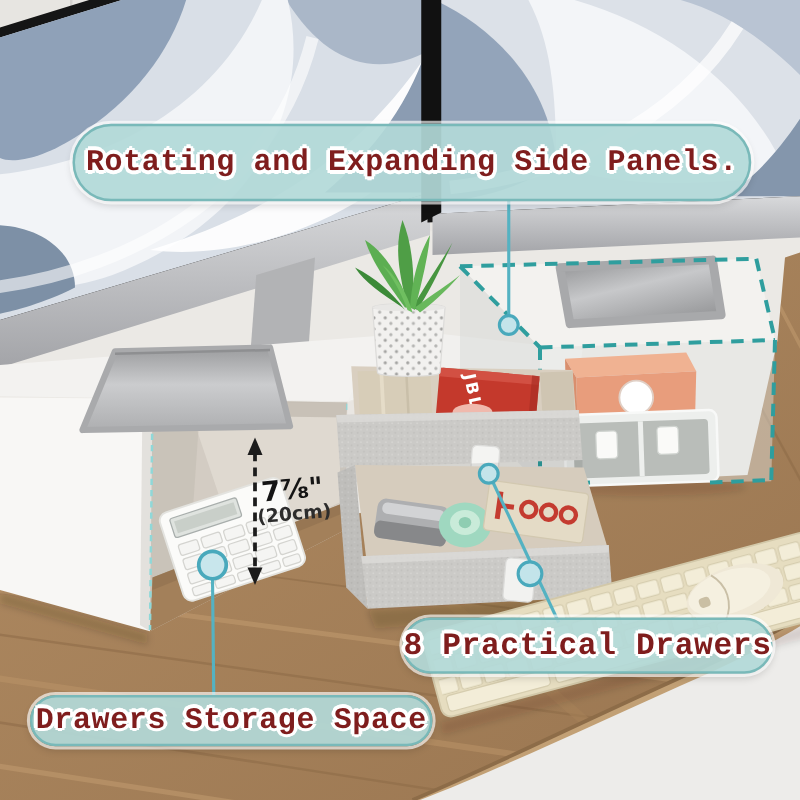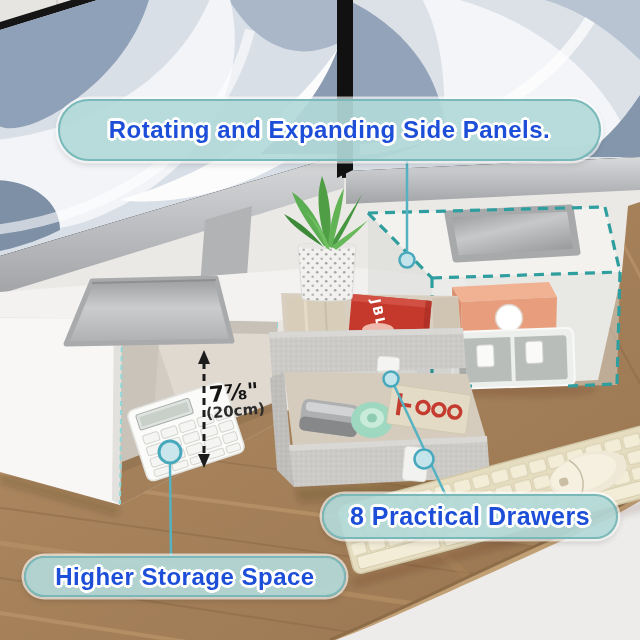--- a/index.html
+++ b/index.html
@@ -2,21 +2,21 @@
 <html><head>
 <meta charset="utf-8">
 <style>
   html,body{margin:0;padding:0;background:#ffffff;}
   .stage{position:relative;width:640px;height:640px;overflow:hidden;
          font-family:"DejaVu Serif",serif;background:#e7e5e1;}
   .stage svg{position:absolute;left:0;top:0;}
   .pill{position:absolute;box-sizing:border-box;display:flex;align-items:center;justify-content:center;
         background:rgba(178,217,216,0.92);border:2px solid #79b9b9;
         box-shadow:0 0 0 2.5px rgba(255,255,255,0.65), 0 3px 7px rgba(0,0,0,0.18);}
-  .pill span{font-family:Liberation Sans, sans-serif;font-weight:bold;color:#1d4ed8;white-space:nowrap;
+  .pill span{font-family:Liberation Mono, monospace;font-weight:bold;color:#7f1d1d;white-space:nowrap;
         letter-spacing:0.5px;
         text-shadow:-2px -2px 0 #fff,0 -3px 0 #fff,2px -2px 0 #fff,3px 0 0 #fff,
                     2px 2px 0 #fff,0 3px 0 #fff,-2px 2px 0 #fff,-3px 0 0 #fff,
                     -2px 0 0 #fff,2px 0 0 #fff,0 2px 0 #fff,0 -2px 0 #fff;}
   .pill-banner{left:58px;top:99px;width:543px;height:62px;border-radius:32px;}
   .pill-banner span{font-size:24px;}
   .pill-drawers{left:322px;top:494px;width:296px;height:45px;border-radius:23px;}
   .pill-drawers span{font-size:25px;}
   .pill-storage{left:24px;top:556px;width:322px;height:41px;border-radius:21px;}
   .pill-storage span{font-size:24px;}
@@ -324,20 +324,20 @@
   </g>
 </svg>
 
 <div class="pill pill-banner">
   <span>Rotating and Expanding Side Panels.</span>
 </div>
 <div class="pill pill-drawers">
   <span>8 Practical Drawers</span>
 </div>
 <div class="pill pill-storage">
-  <span>Higher Storage Space</span>
+  <span>Drawers Storage Space</span>
 </div>
 
 <div class="measure">
   <div class="inch">7⅞"</div>
   <div class="cm">(20cm)</div>
 </div>
 </div>
 
 </body></html>

